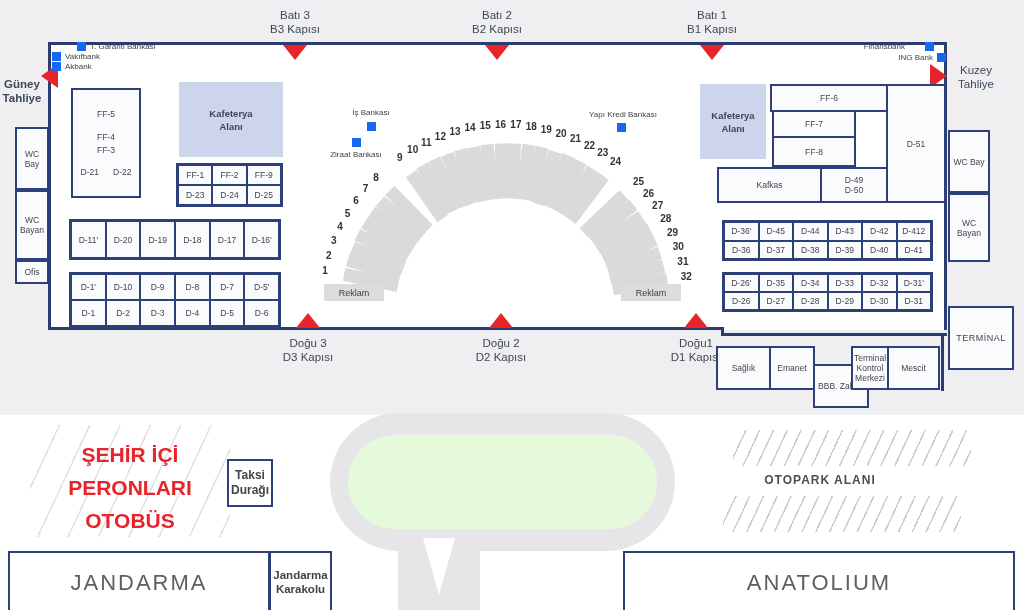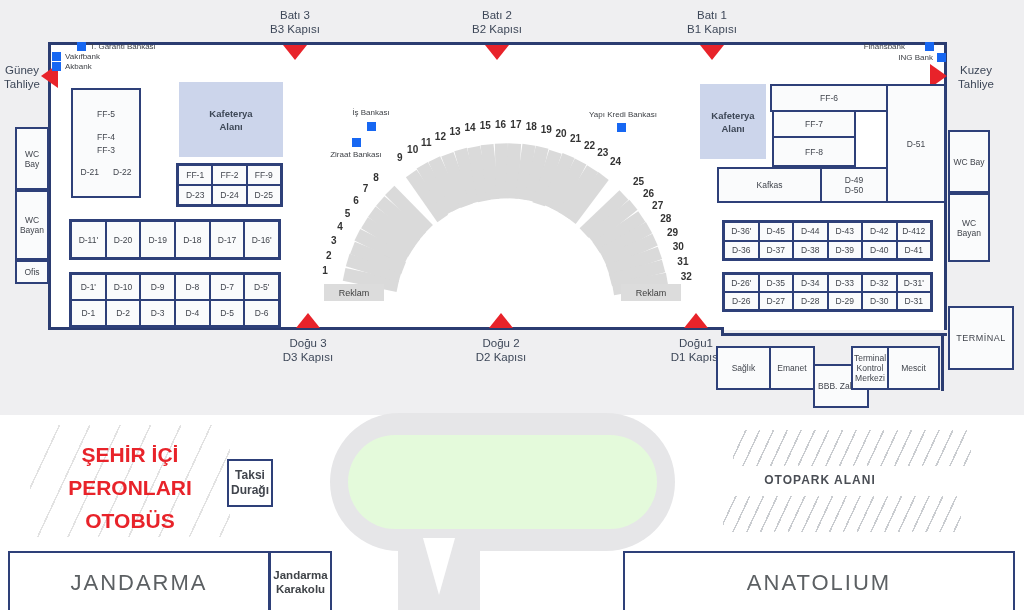--- a/index.html
+++ b/index.html
@@ -92,21 +92,21 @@
   <div class="abs gate-lbl" style="left:456px;top:336px;">
     <div>Doğu 2</div>
     <div>D2 Kapısı</div>
   </div>
   <div class="abs tri-up" style="left:684px;top:313px;"></div>
   <div class="abs gate-lbl" style="left:651px;top:336px;">
     <div>Doğu1</div>
     <div>D1 Kapısı</div>
   </div>
 
-  <div class="abs tahliye-lbl" style="left:2px;top:63px;">
+  <div class="abs tahliye-lbl" style="left:2px;top:77px;font-weight:bold;">
     <div>Güney</div>
     <div>Tahliye</div>
   </div>
   <div class="abs tri-left" style="left:41px;top:64px;"></div>
   <div class="abs tahliye-lbl" style="left:956px;top:63px;">
     <div>Kuzey</div>
     <div>Tahliye</div>
   </div>
   <div class="abs tri-right" style="left:930px;top:64px;"></div>
 

